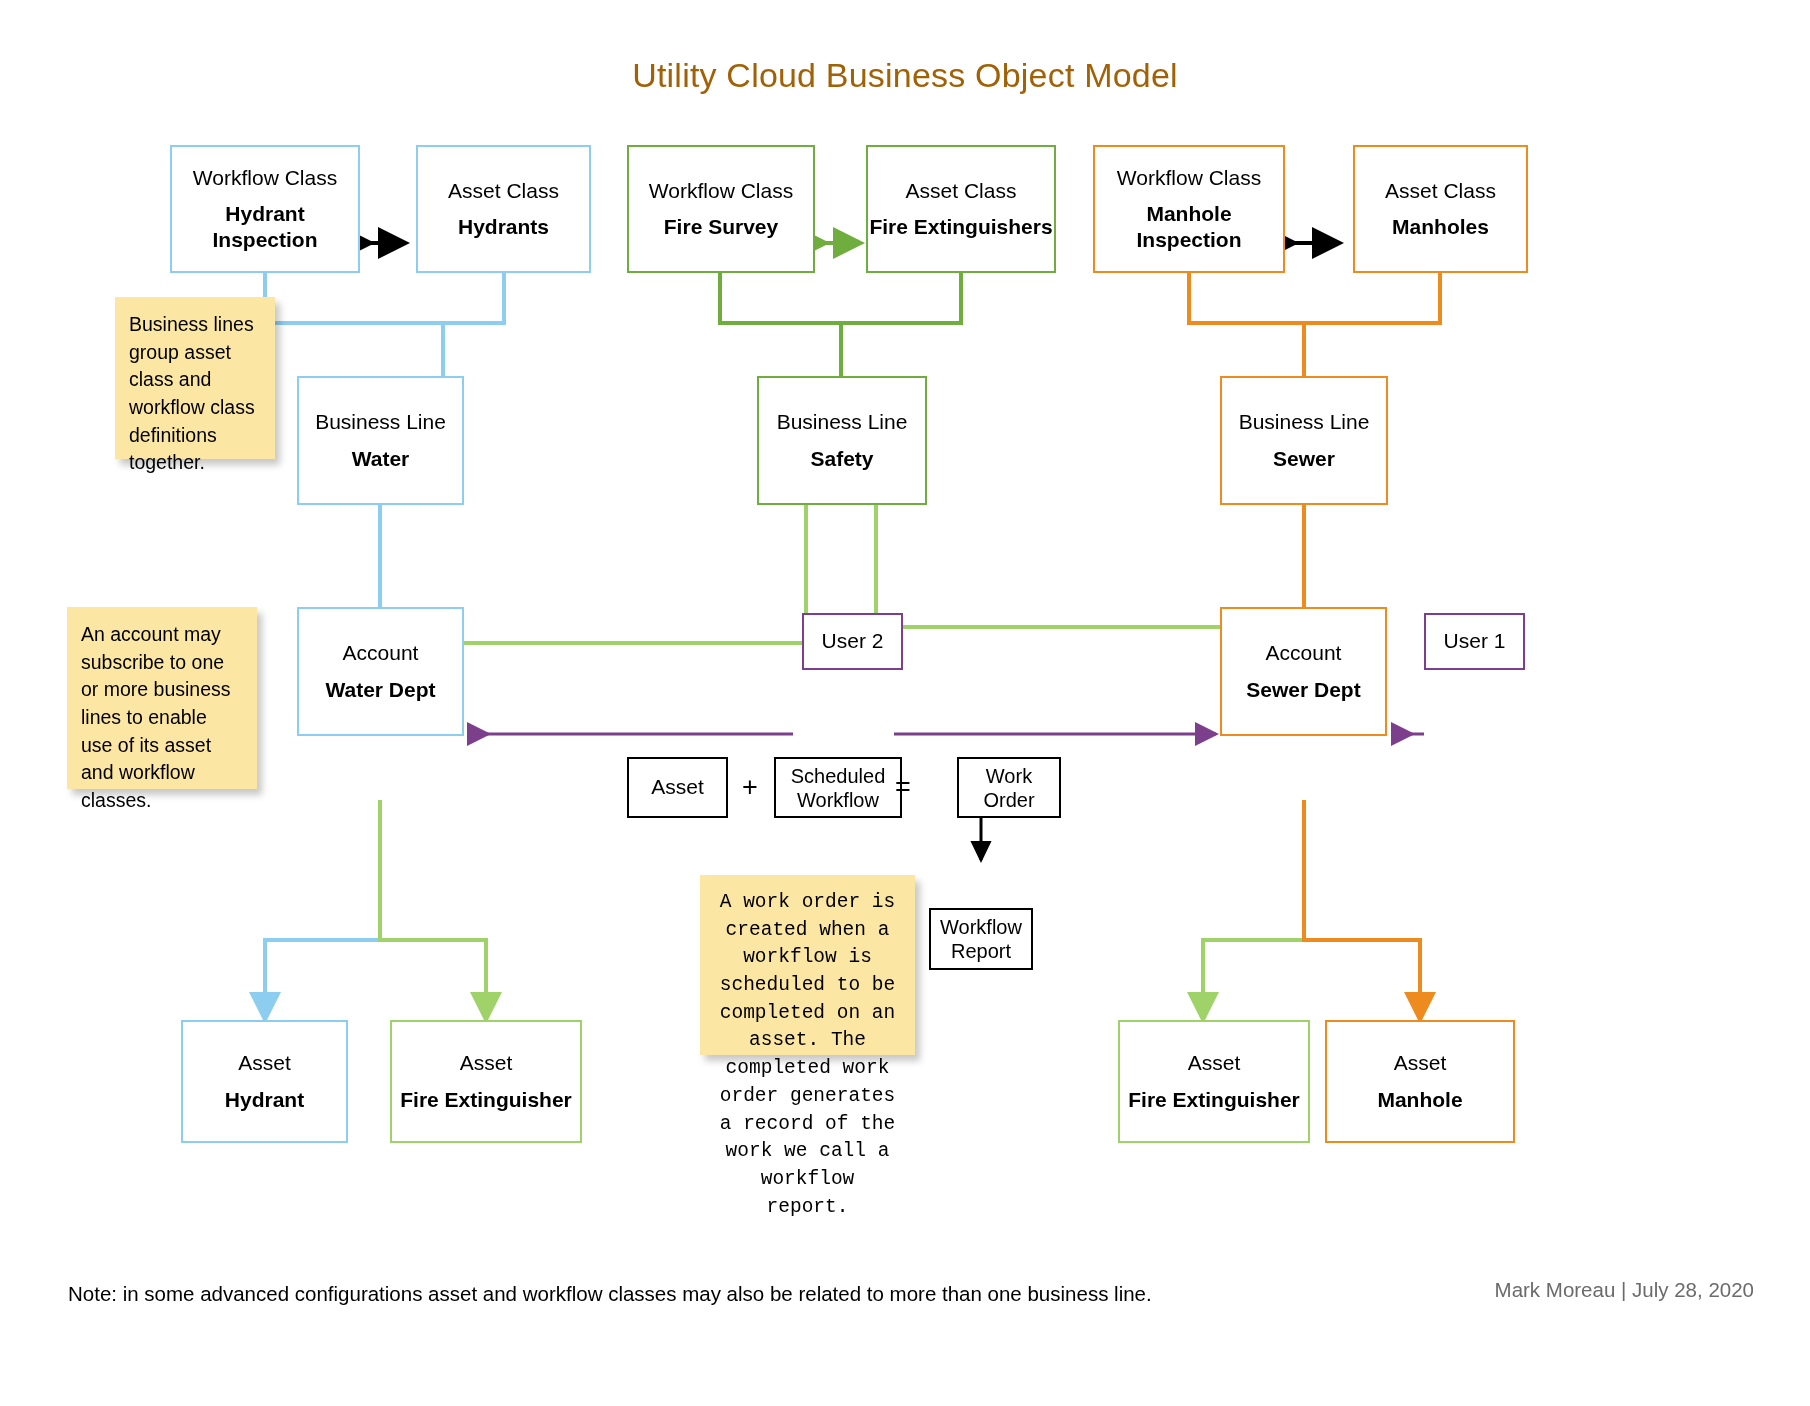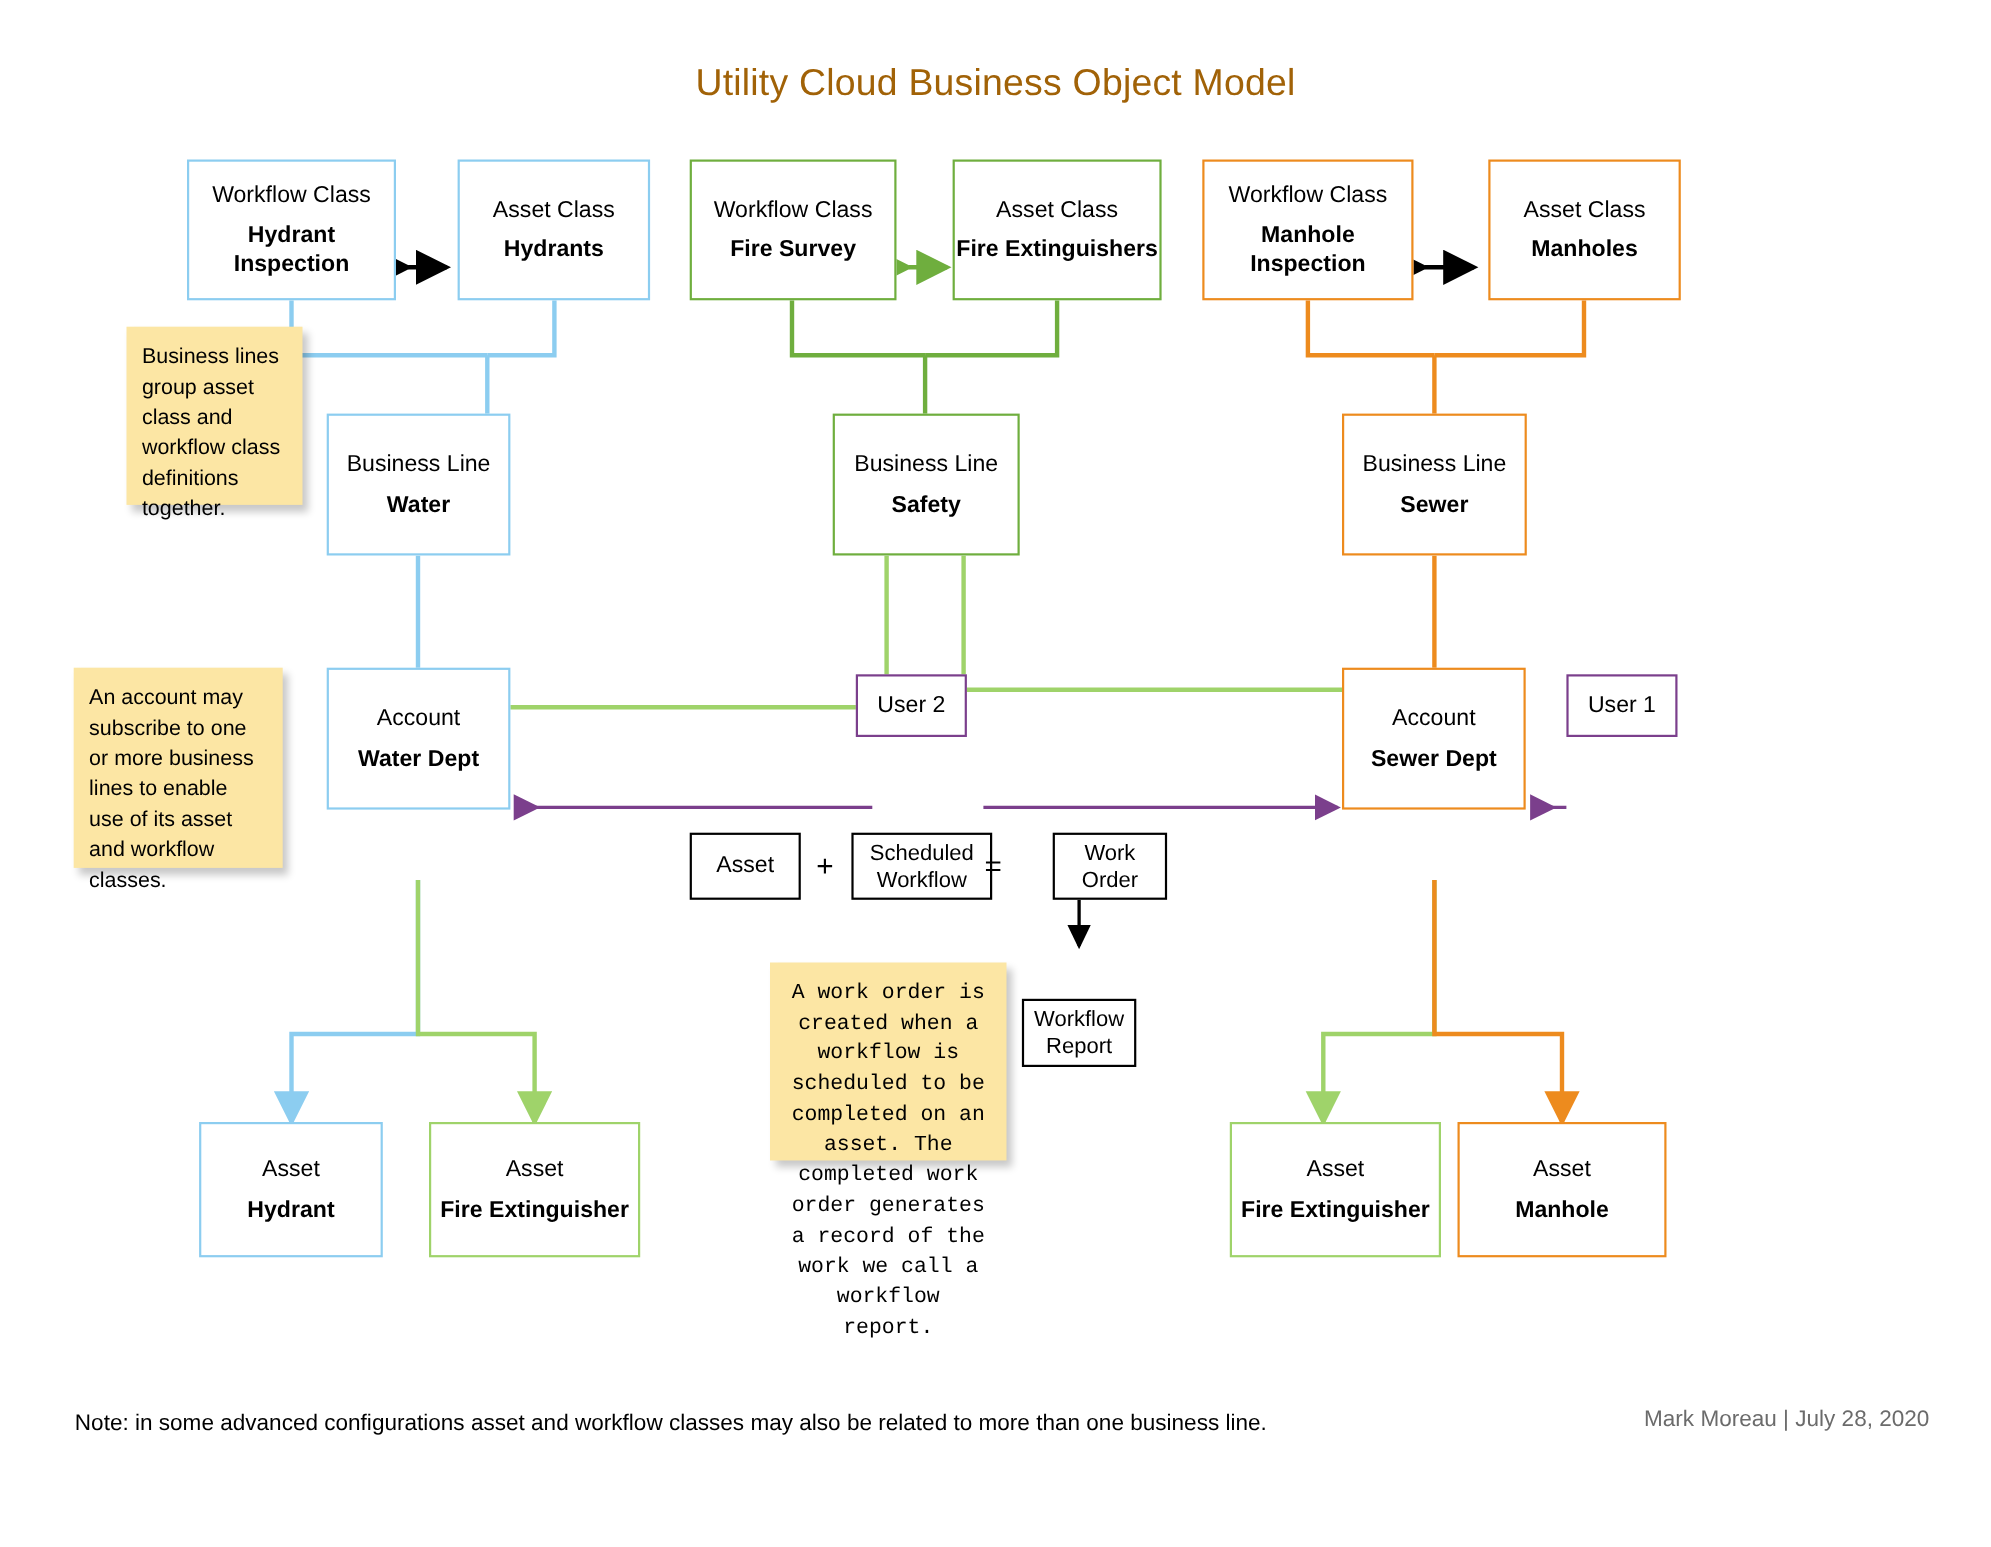--- a/index.html
+++ b/index.html
@@ -192,21 +192,21 @@
   <div class="node c-blue" style="left:297px;top:607px;width:167px;height:129px;">
     <div class="t1">Account</div>
     <div class="t2">Water Dept</div>
   </div>
 
   <div class="node c-orange" style="left:1220px;top:607px;width:167px;height:129px;">
     <div class="t1">Account</div>
     <div class="t2">Sewer Dept</div>
   </div>
 
-  <div class="node c-purple single" style="left:778px;top:613px;width:101px;height:57px;">
+  <div class="node c-purple single" style="left:802px;top:613px;width:101px;height:57px;">
     <div class="t1">User 2</div>
   </div>
 
   <div class="node c-purple single" style="left:1424px;top:613px;width:101px;height:57px;">
     <div class="t1">User 1</div>
   </div>
 
   <div class="node c-black single" style="left:627px;top:757px;width:101px;height:61px;">
     <div class="t1">Asset</div>
   </div>

